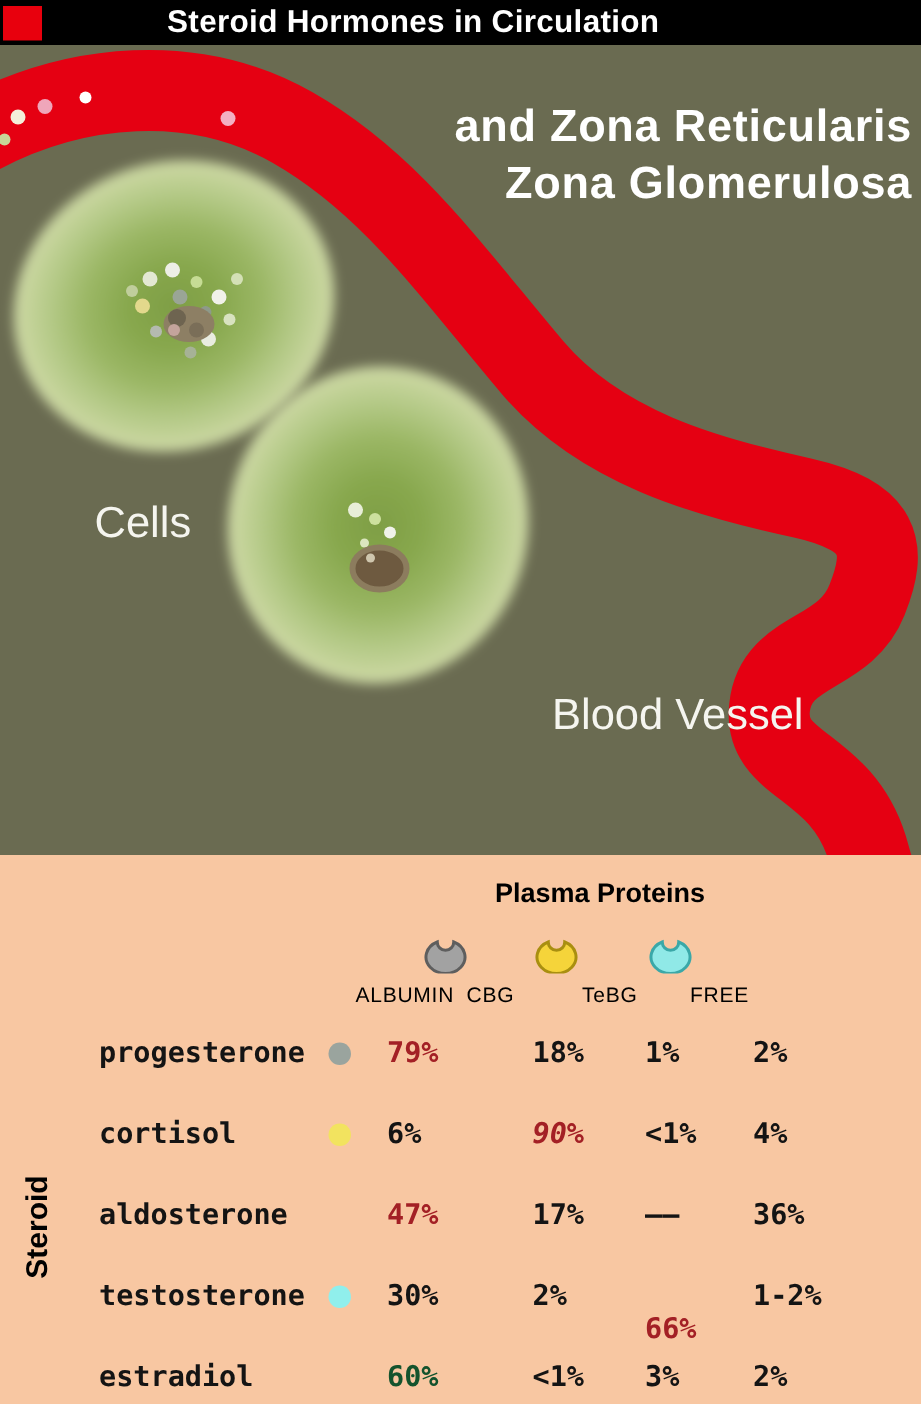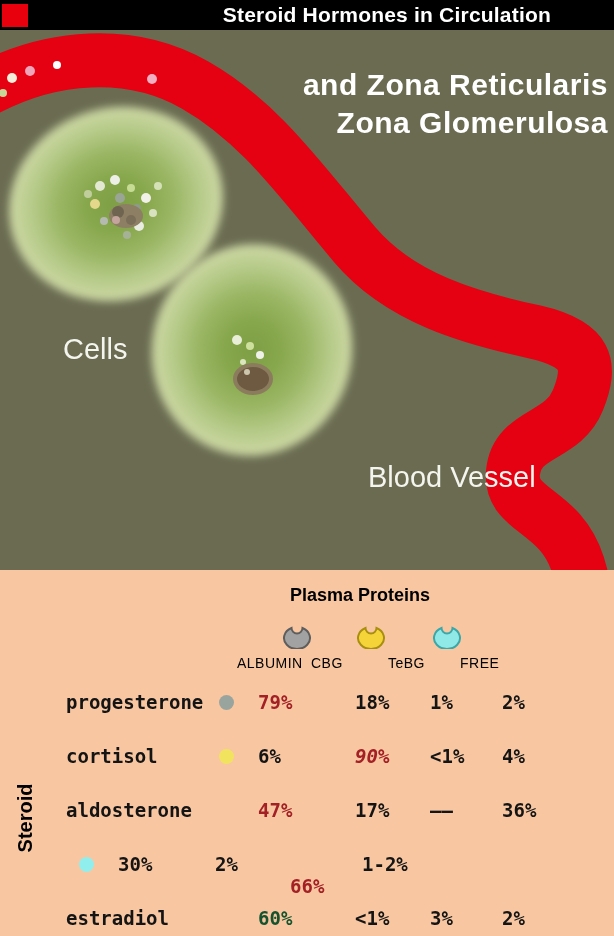--- a/index.html
+++ b/index.html
@@ -2,35 +2,35 @@
 <html><head>
 <meta charset="utf-8">
 <style>
   *{margin:0;padding:0;box-sizing:border-box}
   html,body{width:614px;height:936px}
   body{font-family:"Liberation Sans",sans-serif;background:#fff}
   #stage{position:relative;width:614px;height:936px;overflow:hidden;background:#000}
 
   
   .header-bar{position:absolute;top:0;left:0;width:551px;height:30px;background:#000;
-    color:#fff;display:flex;align-items:center;justify-content:flex-end;
+    color:#fff;display:flex;align-items:center;justify-content:center;
     padding-right:0;font-weight:bold;font-size:21px;letter-spacing:.2px}
   .red-square{position:absolute;top:4px;left:2px;width:26px;height:23px;background:#e8000d}
 
   
   .scene{position:absolute;top:30px;left:0;width:614px;height:540px;background:#6a6b51}
   .scene-svg{position:absolute;top:0;left:0}
   .zona-title{position:absolute;top:66px;right:6px;text-align:right;color:#fff;
     font-weight:bold;font-size:30px;line-height:38px;letter-spacing:.5px}
   .cells-label{position:absolute;top:333px;left:63px;color:#f5f5ef;font-size:29px}
   .vessel-label{position:absolute;top:461px;left:368px;color:#f5f5ef;font-size:29px}
 
   
   .table-sec{position:absolute;top:570px;left:0;width:614px;height:366px;background:#f8c7a2;color:#111}
-  .pp-title{position:absolute;top:15px;left:290px;width:220px;
+  .pp-title{position:absolute;top:15px;left:290px;width:220px;text-align:center;
     font-weight:bold;font-size:18px;color:#000}
   .protein-icon{position:absolute;top:53px}
   .icon-albumin{left:281px}.icon-cbg{left:355px}.icon-tebg{left:431px}
   .col-label{position:absolute;top:85px;width:120px;text-align:left;font-size:14px;
     letter-spacing:.5px;color:#000}
   .col-albumin{left:237px}.col-cbg{left:311px}.col-tebg{left:388px}.col-free{left:460px}
 
   .rows{position:absolute;top:105px;left:66px;width:545px}
   .t-row{display:flex;align-items:center;height:54px;
     font-family:"DejaVu Sans Mono",monospace;font-weight:bold;font-size:19px;color:#141414}
@@ -174,20 +174,21 @@
         <span class="dot-cell">
             <span class="dot"></span>
           </span>
         <span class="val v0" style="color: rgb(163, 32, 37);">47%</span>
         <span class="val v1">17%</span>
         <span class="val v2">——</span>
         <span class="val v3">36%</span>
       </div>
 
       <div class="t-row">
+        <span class="steroid-name">testosterone</span>
         <span class="dot-cell">
             <span class="dot" style="background: rgb(144, 239, 236);"></span>
           </span>
         <span class="val v0">30%</span>
         <span class="val v1">2%</span>
         <span class="val v2" style="color: rgb(163, 32, 37); margin-top: 44px;">66%</span>
         <span class="val v3">1-2%</span>
       </div>
 
       <div class="t-row">

